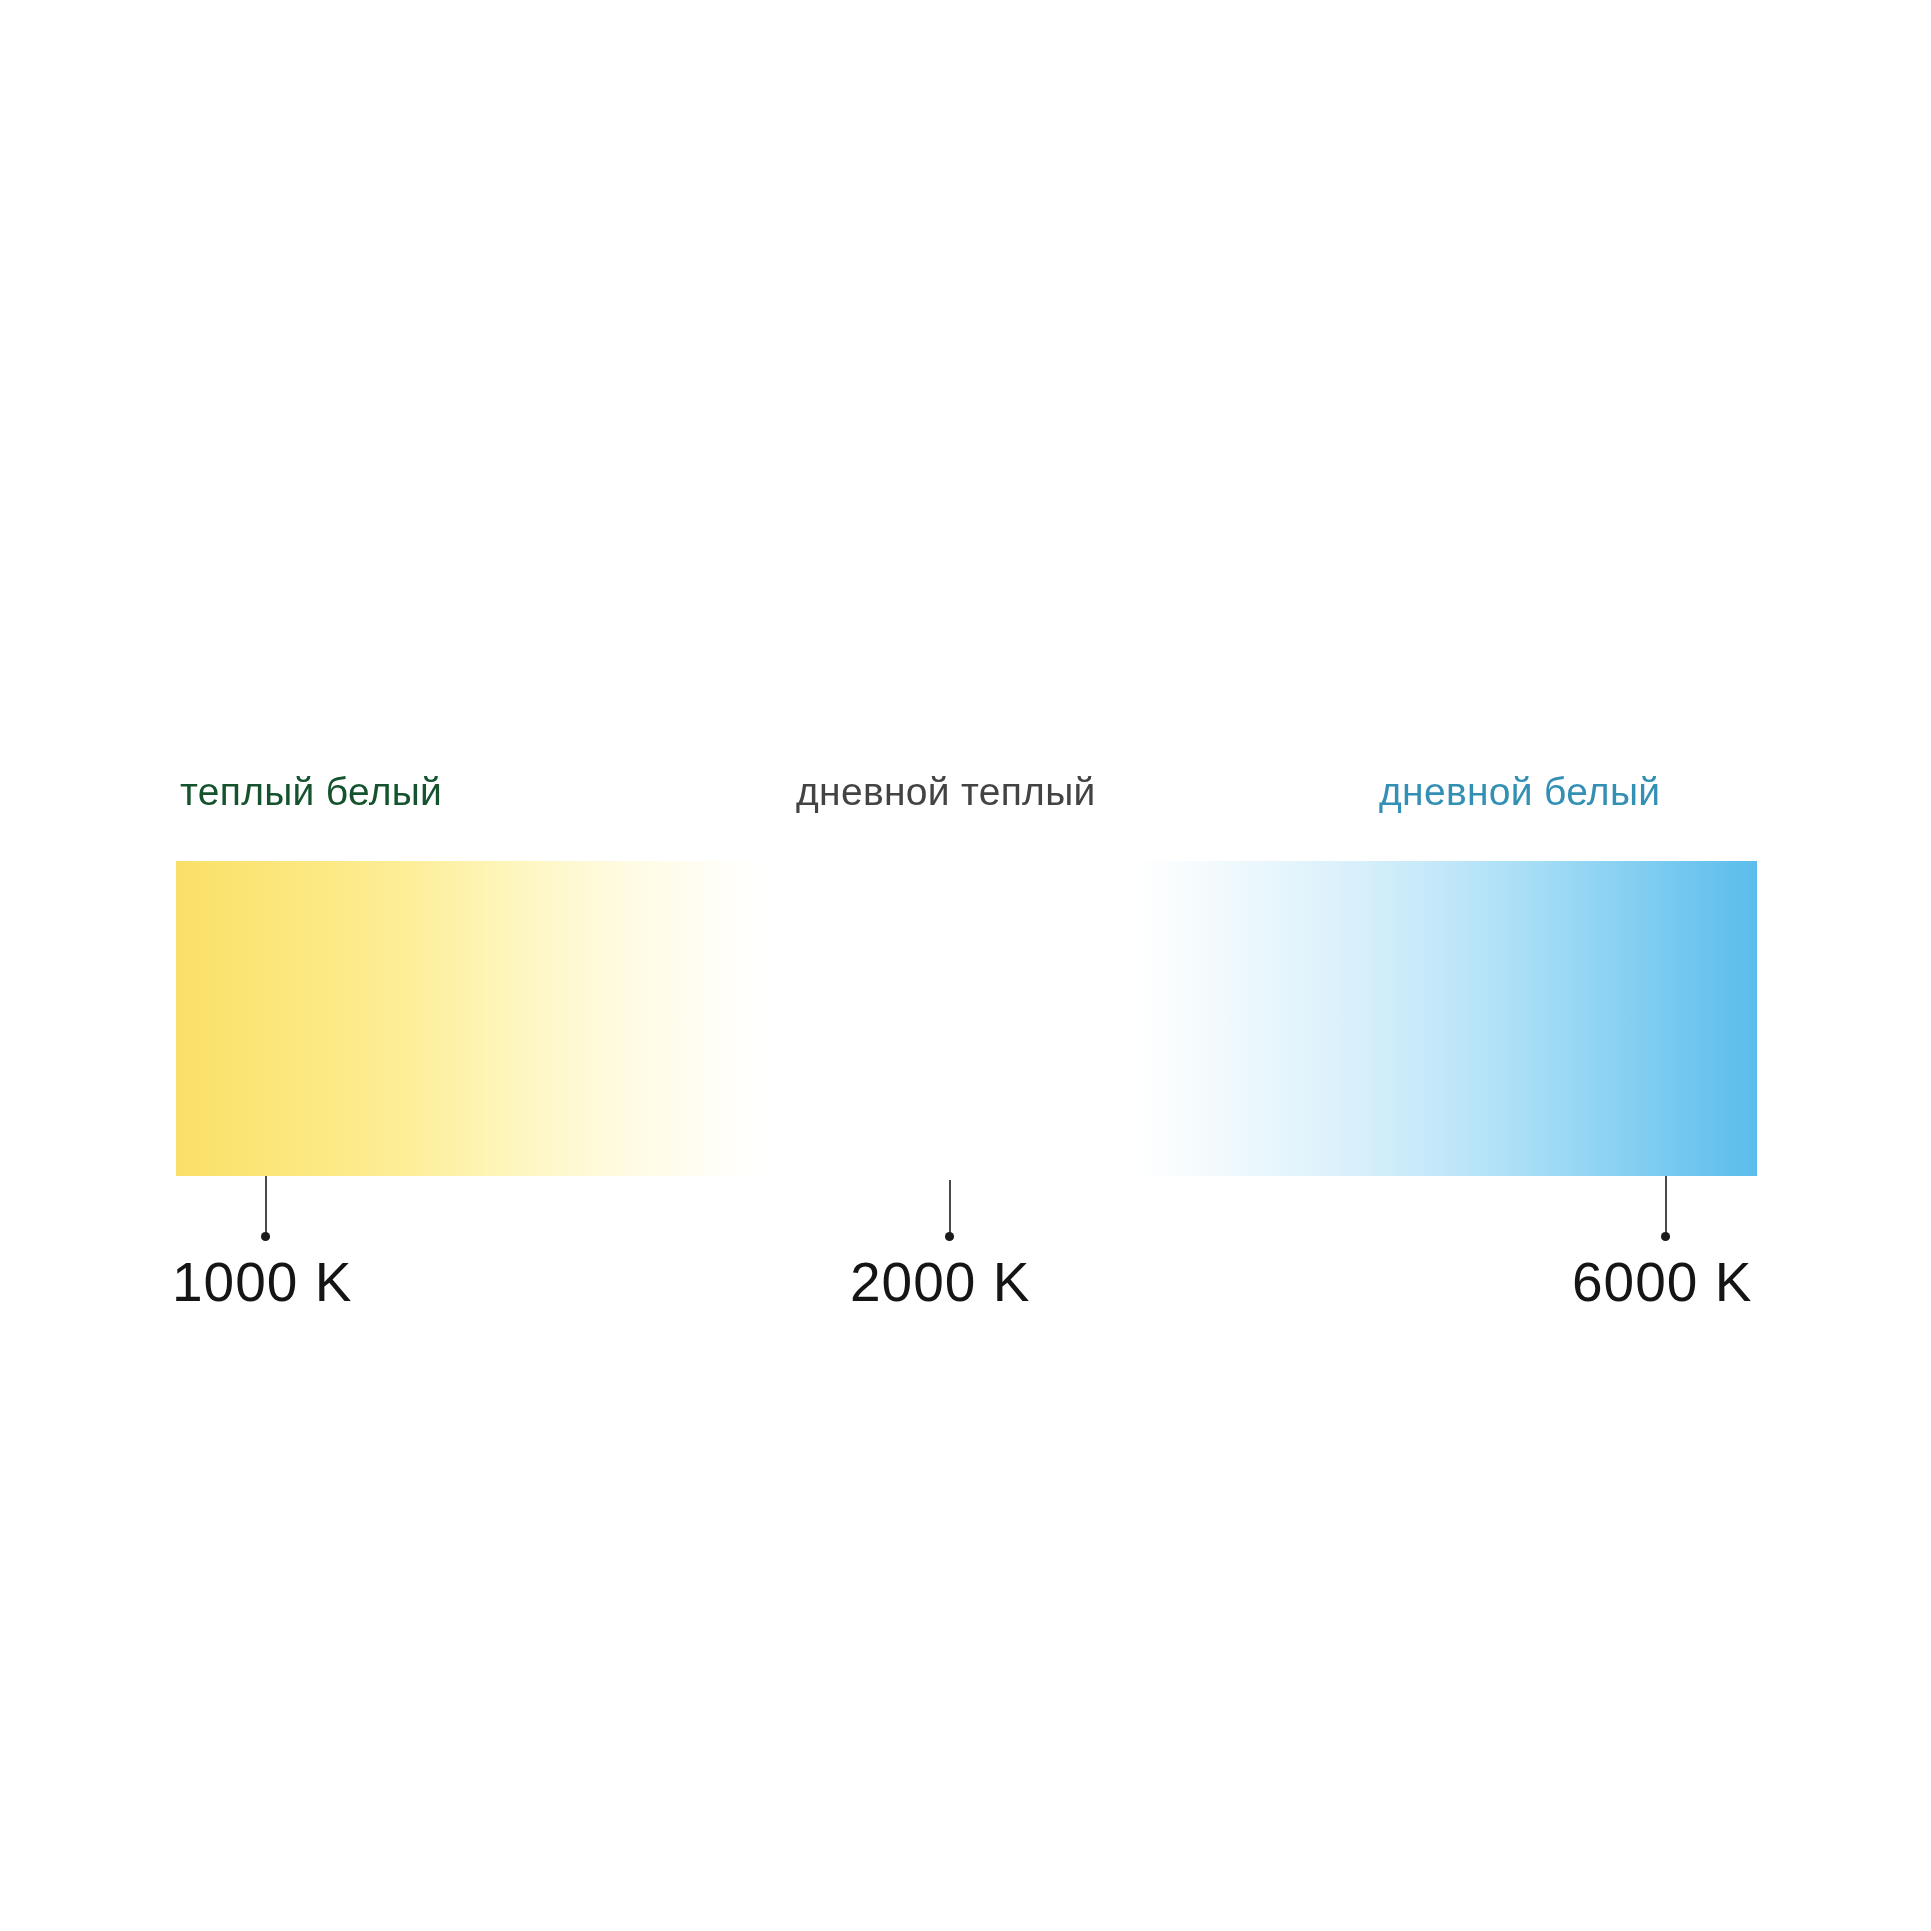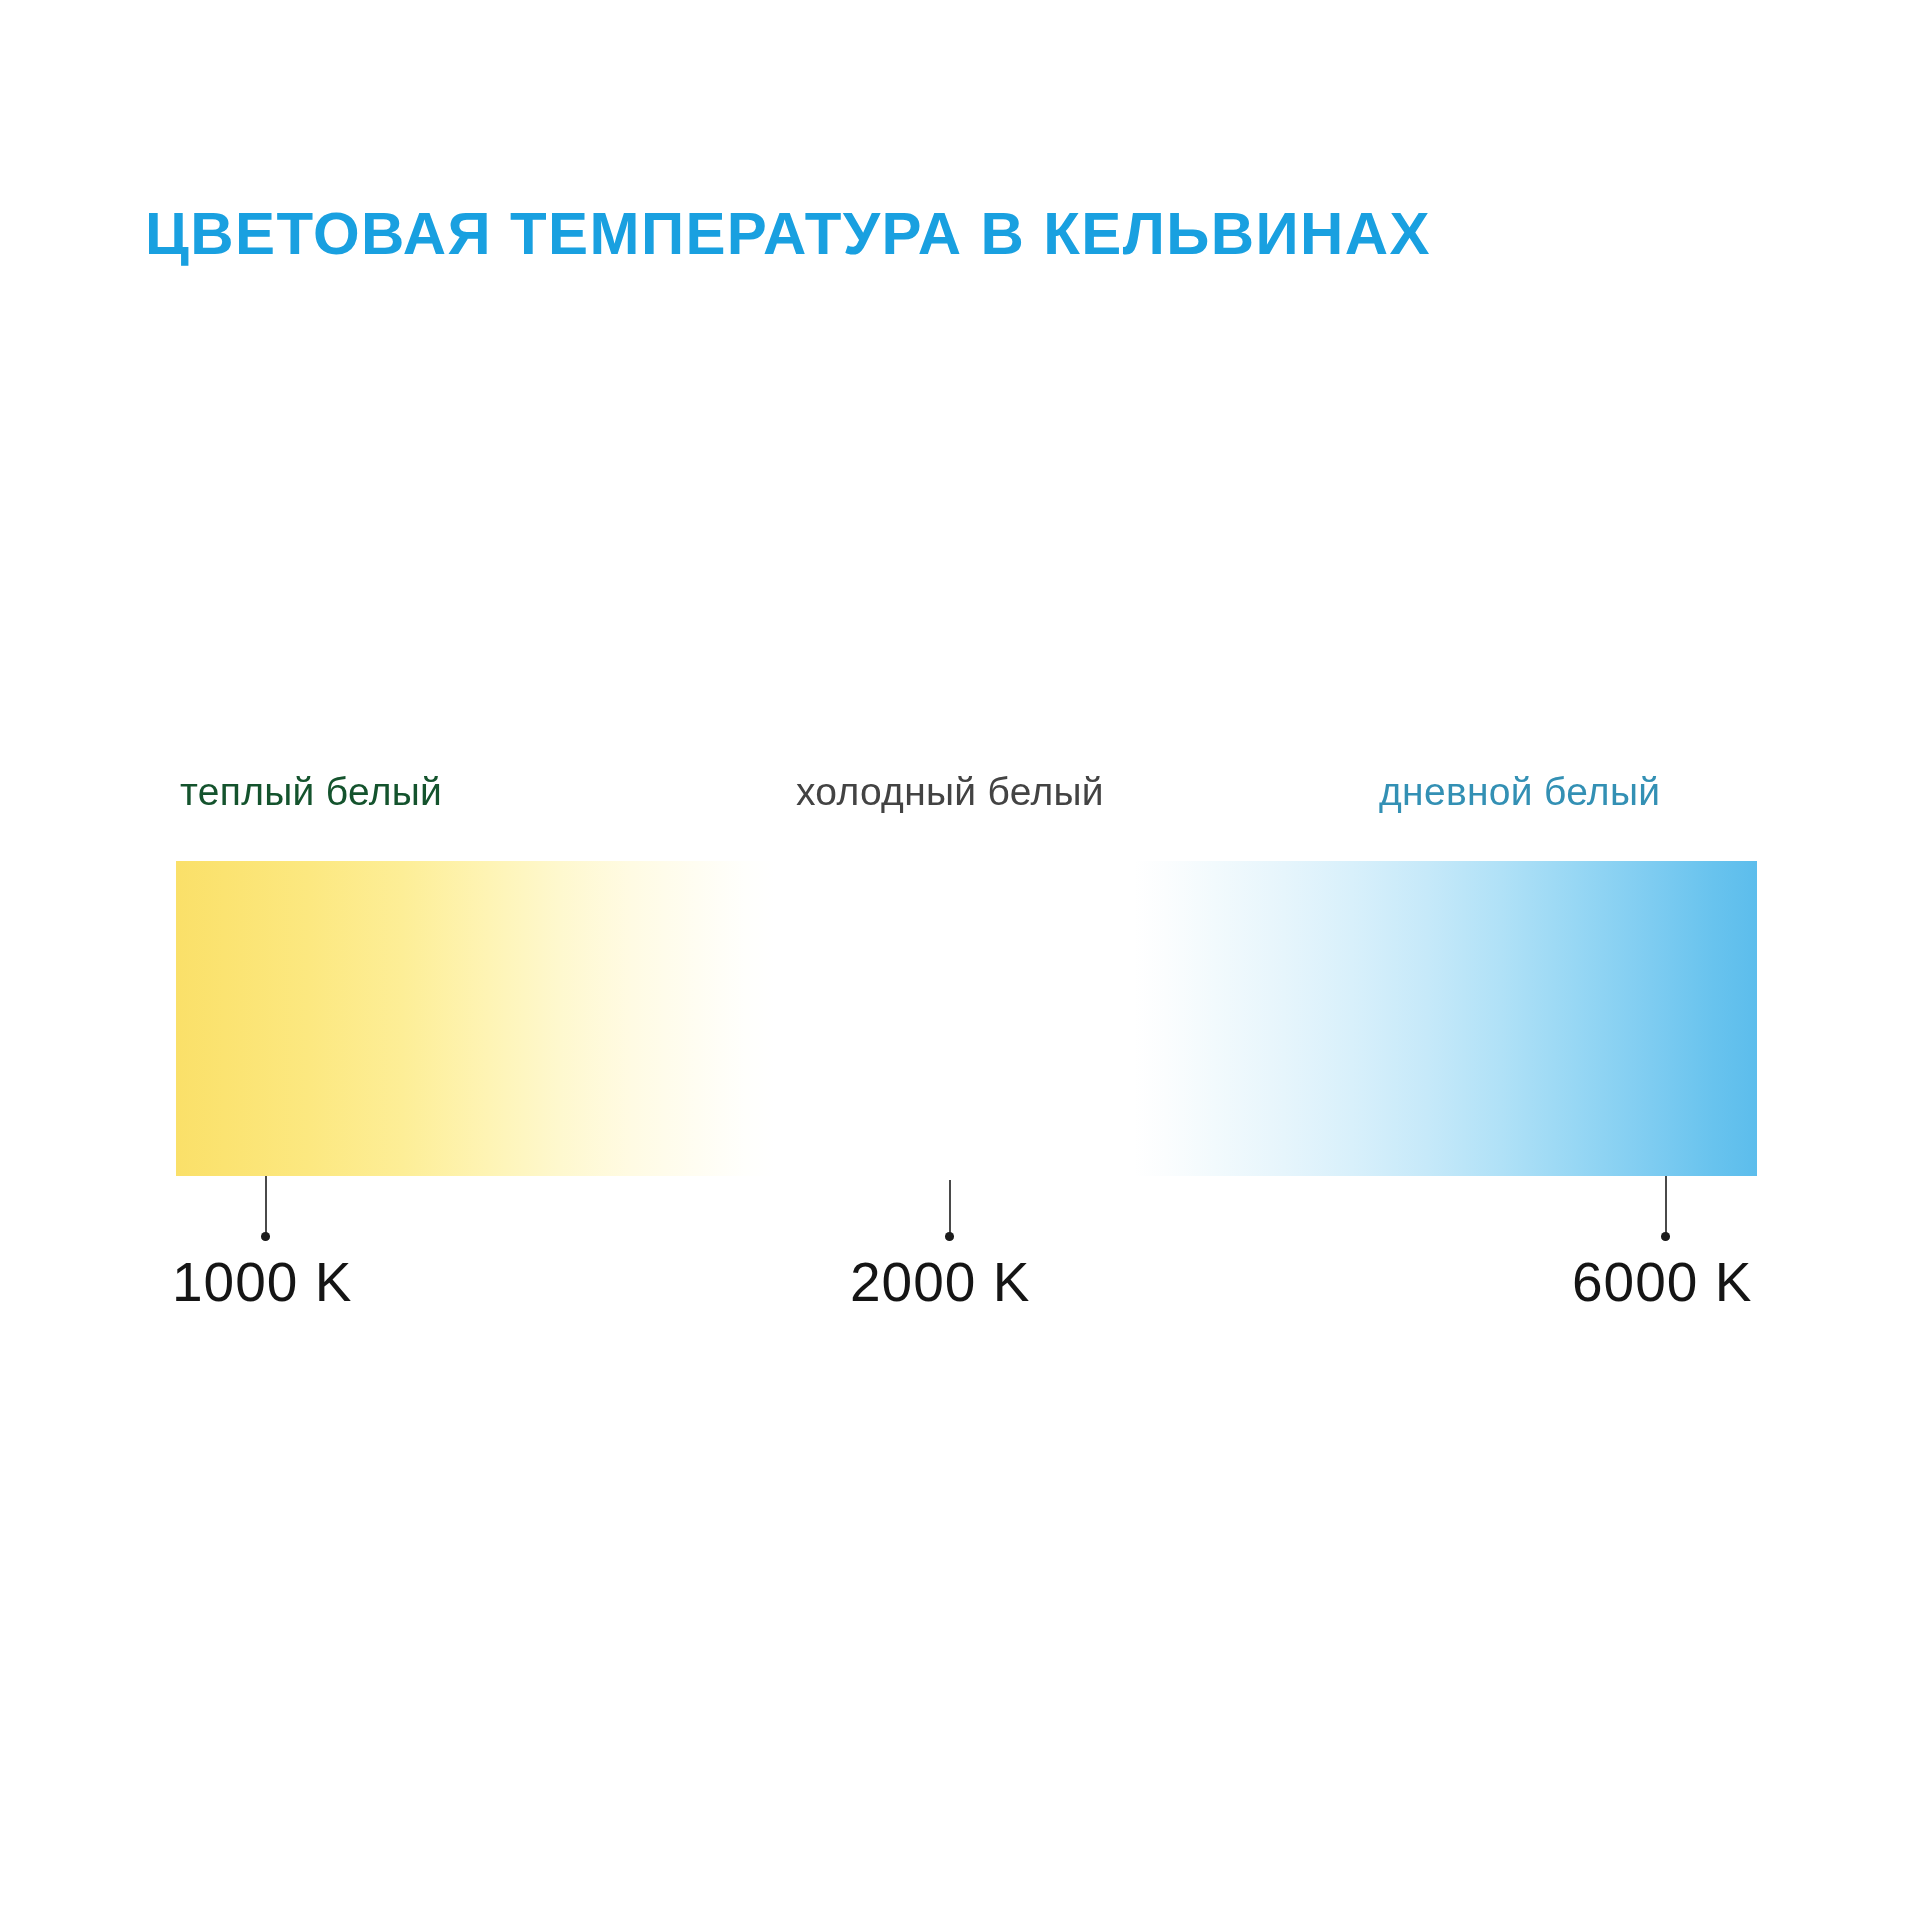--- a/index.html
+++ b/index.html
@@ -127,25 +127,24 @@
   }
   .kelvin-warm { left: 172px; }
   .kelvin-day  { left: 850px; }
   .kelvin-cool { left: 1572px; }
 </style>
 </head>
 <body>
 
 <div class="stage">
 
-  <h1 class="title">ЦВЕТОВАЯ ТЕМПЕРАТУРА В КЕЛЬВИНАХ</h1>
 
   <div class="cat-label cat-warm">теплый белый</div>
 
-  <div class="cat-label cat-day">холодный белый</div>
+  <div class="cat-label cat-day">дневной теплый</div>
 
   <div class="cat-label cat-cool">дневной белый</div>
 
   <div class="bar bar-warm"></div>
 
   <div class="bar bar-cool"></div>
 
   <div class="leader leader-warm"></div>
   <div class="leader-dot dot-warm"></div>
 

